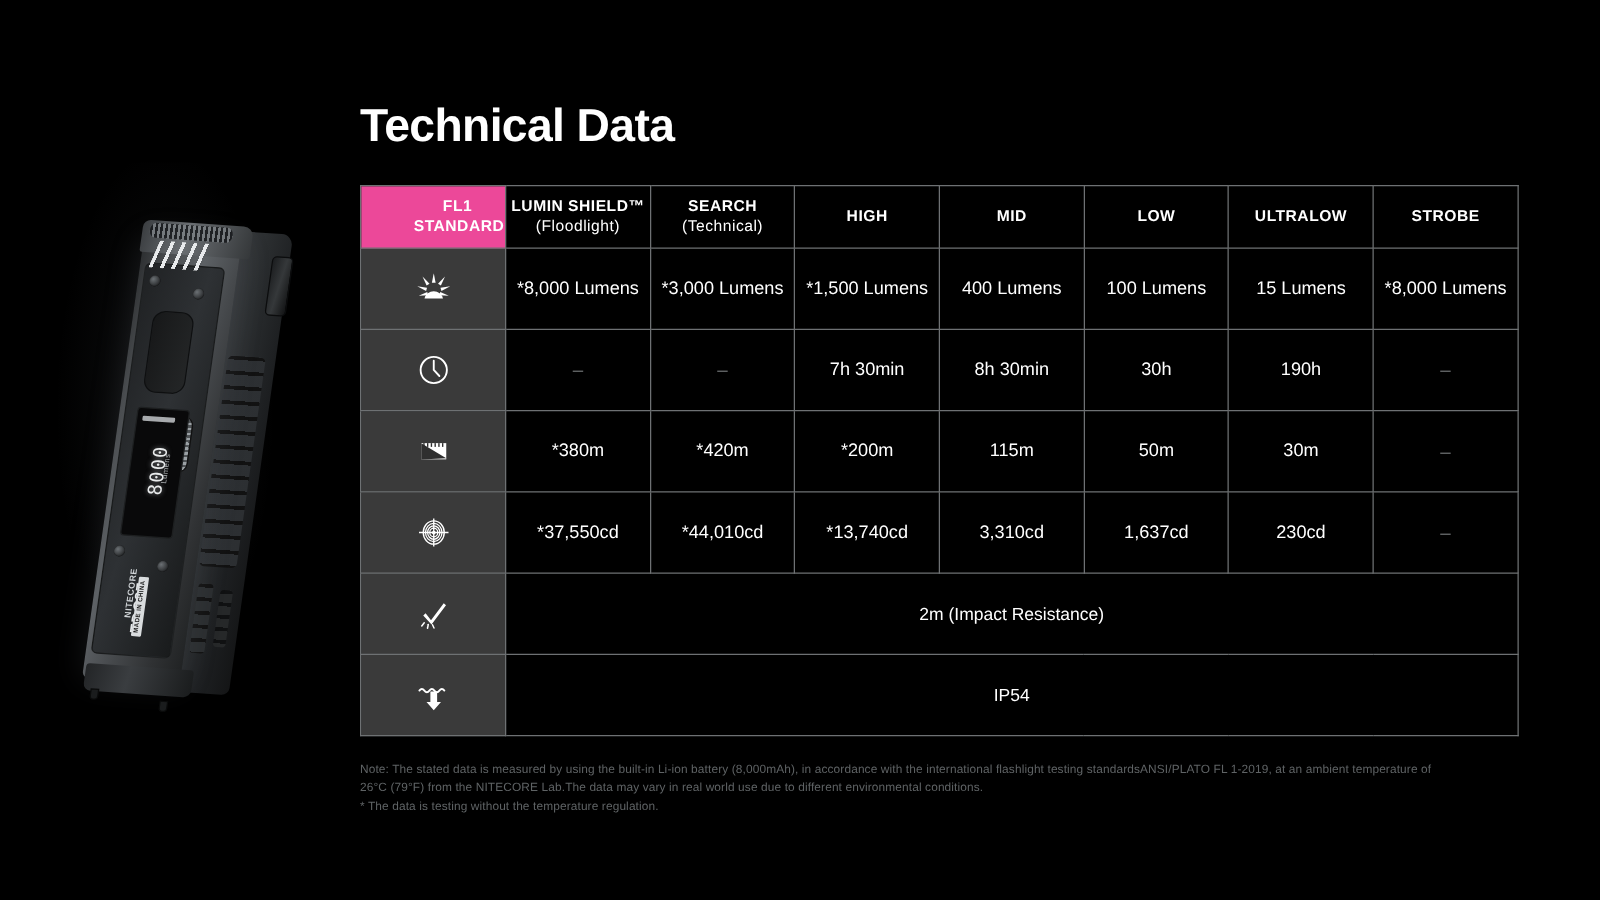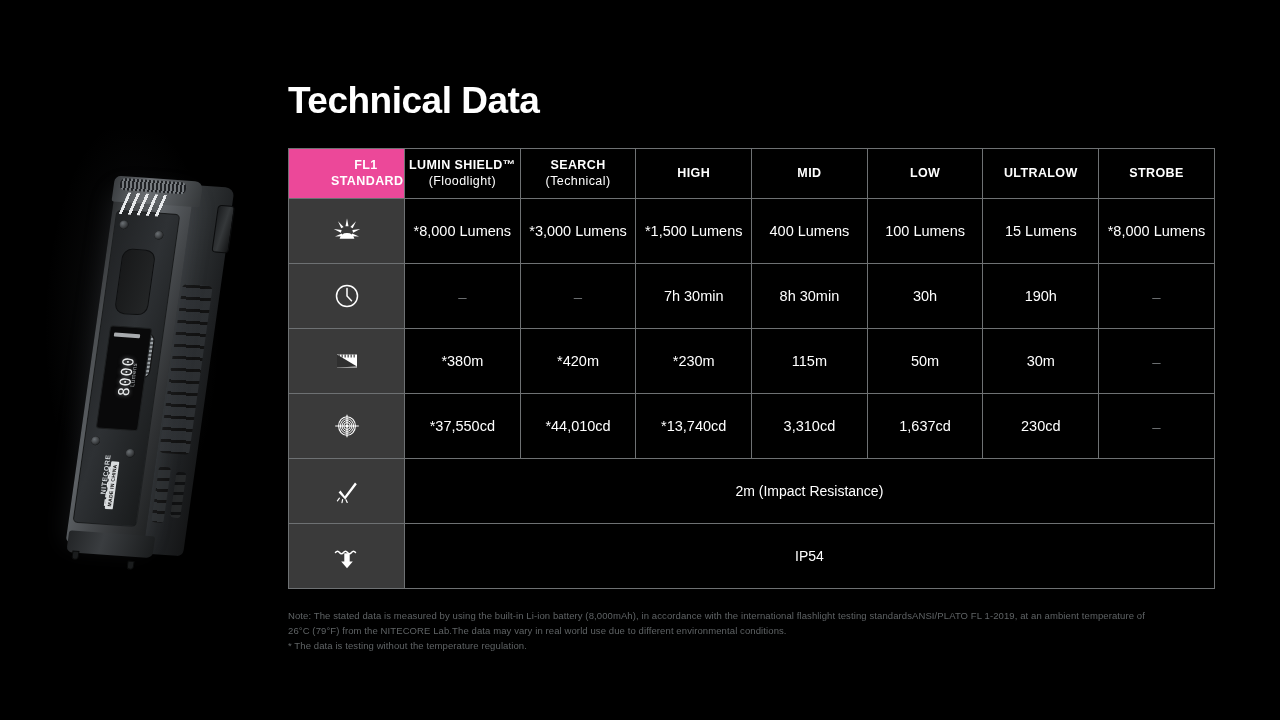--- a/index.html
+++ b/index.html
@@ -369,21 +369,21 @@
                   <rect x="14.6" y="10.5" width="1.1" height="3"></rect>
                   <rect x="17.6" y="10.5" width="1.1" height="3"></rect>
                   <rect x="20.6" y="10.5" width="1.1" height="3"></rect>
                   <rect x="23.6" y="10.5" width="1.1" height="3"></rect>
                 </g>
               </svg>
             </span>
           </td>
           <td>*380m</td>
           <td>*420m</td>
-          <td>*230m</td>
+          <td>*200m</td>
           <td>115m</td>
           <td>50m</td>
           <td>30m</td>
           <td class="dash">–</td>
         </tr>
 
         <tr>
           <td class="iconcell">
             <span class="ico">
               <svg viewBox="0 0 34 34" fill="none" stroke="#ffffff">

